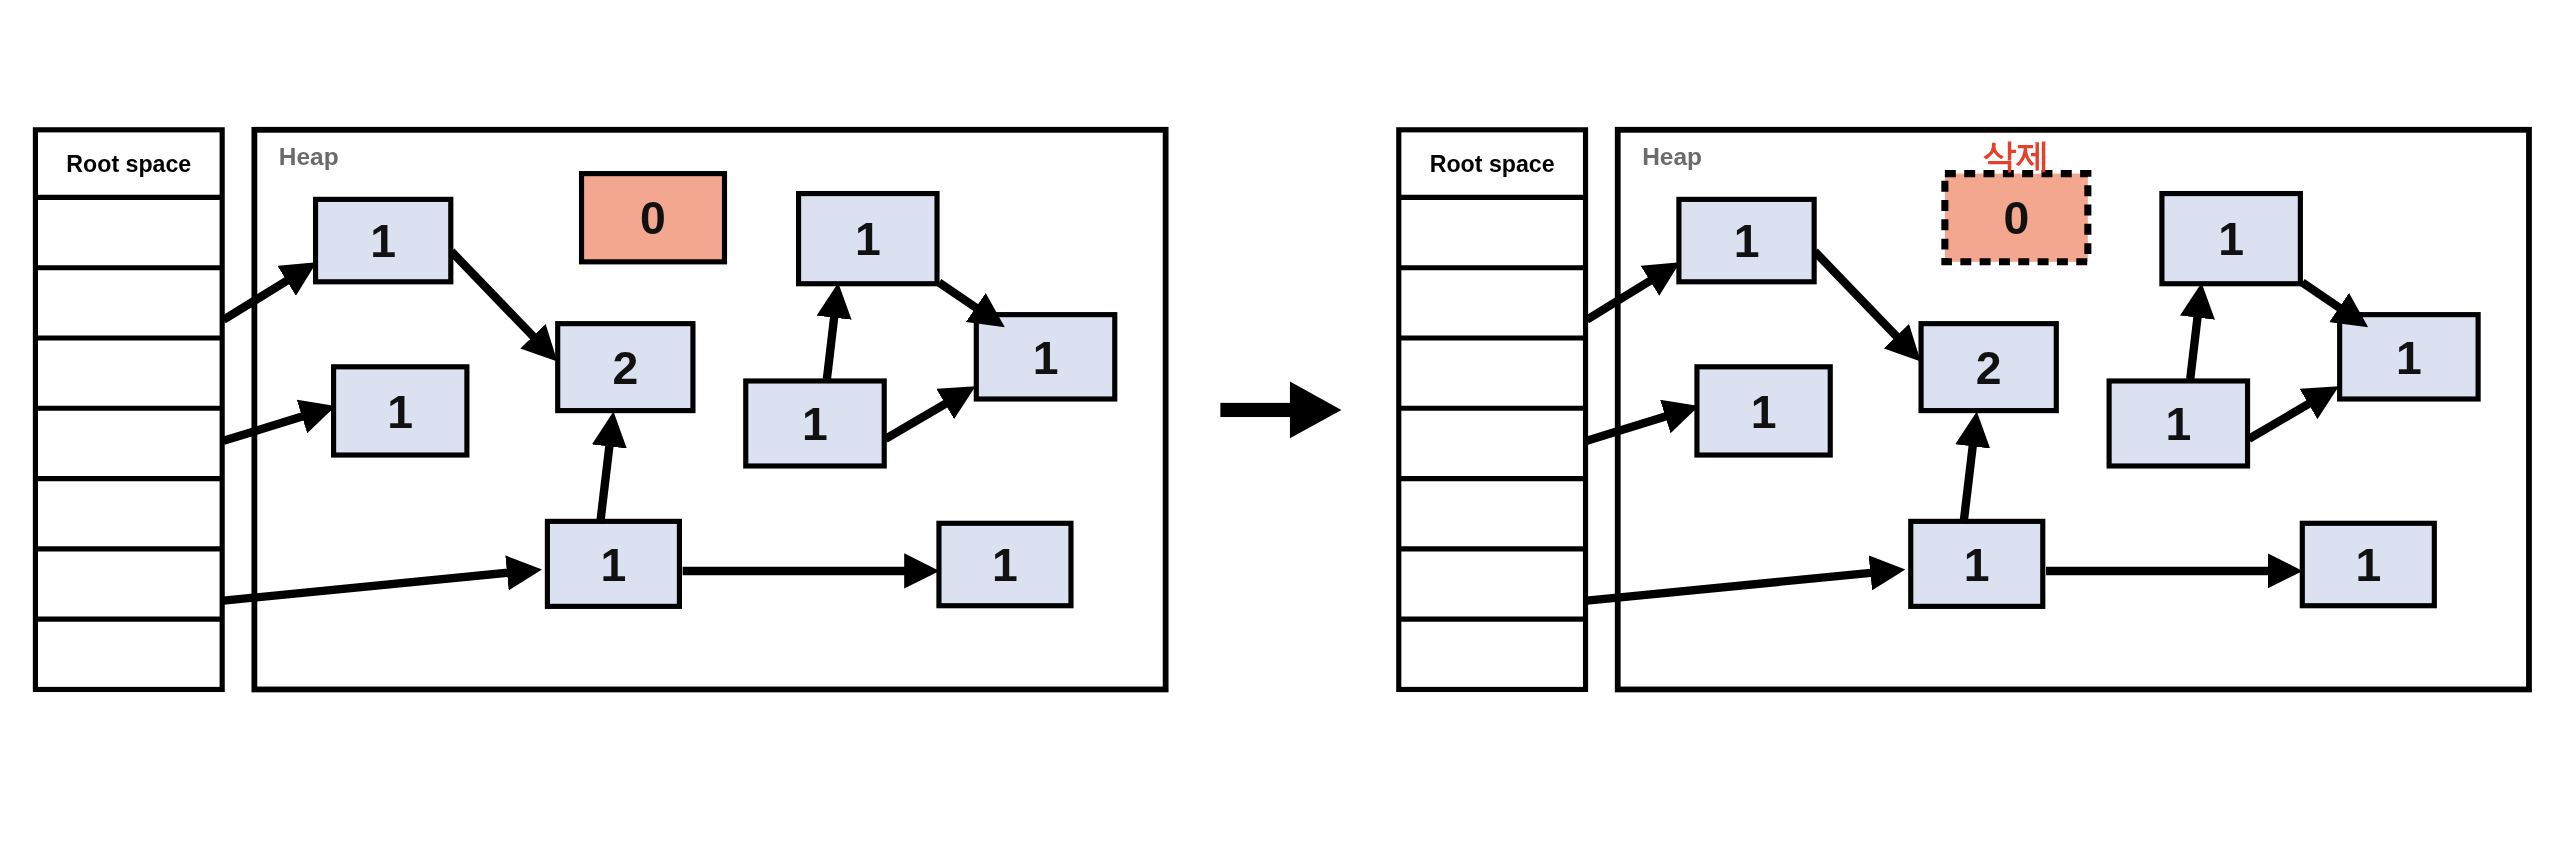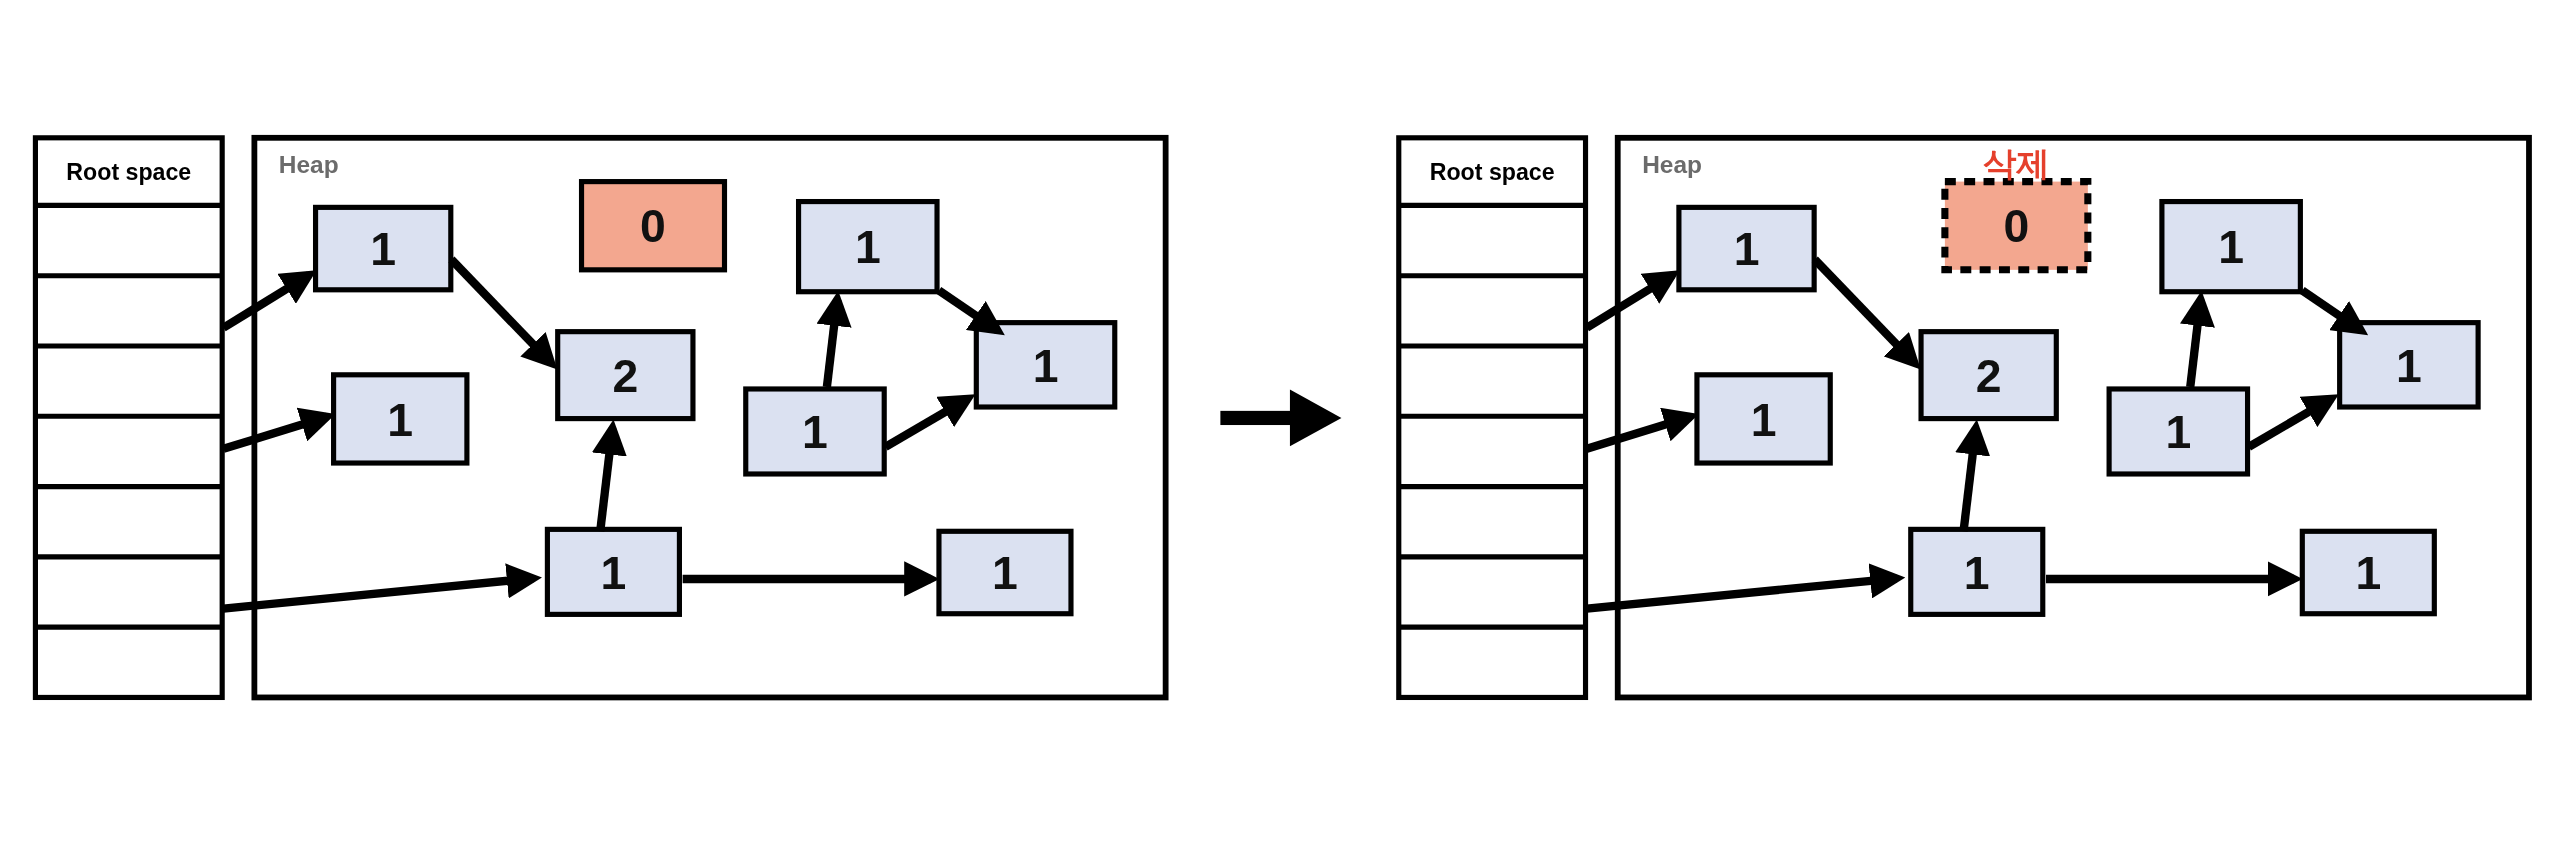--- a/index.html
+++ b/index.html
@@ -6,21 +6,21 @@
     margin: 0;
     padding: 0;
     width: 2576px;
     height: 866px;
     background: #ffffff;
     overflow: hidden;
     font-family: "Liberation Sans", sans-serif;
   }
   #figure-root {
     position: absolute;
-    left: 0; top: 12px;
+    left: 0; top: 4px;
     width: 2576px;
     height: 614px;
   }
   svg { display: block; }
   .tbl-rect   { fill: #ffffff; stroke-width: 8; }
   .tbl-line   { stroke-width: 8; }
   .heap-rect  { fill: #ffffff; stroke-width: 9; }
   .node-rect  { stroke-width: 8; }
   .node-rect.dashed { stroke-width: 11; stroke-dasharray: 17 13; }
   .edge-line  { stroke-width: 13; fill: none; }

